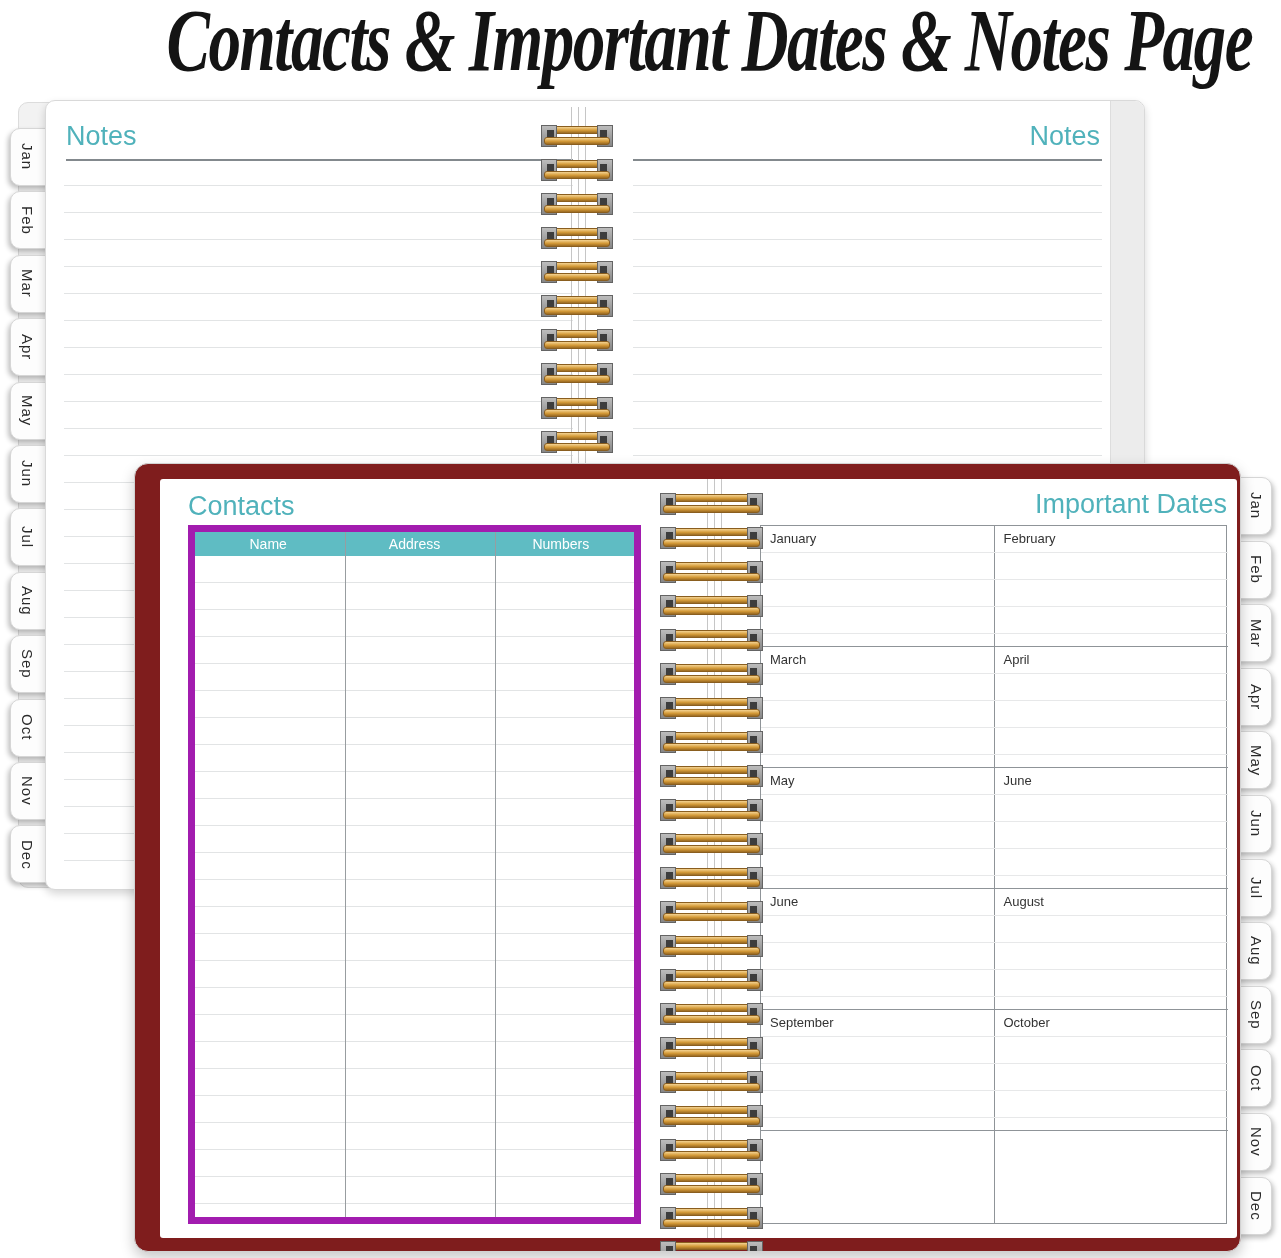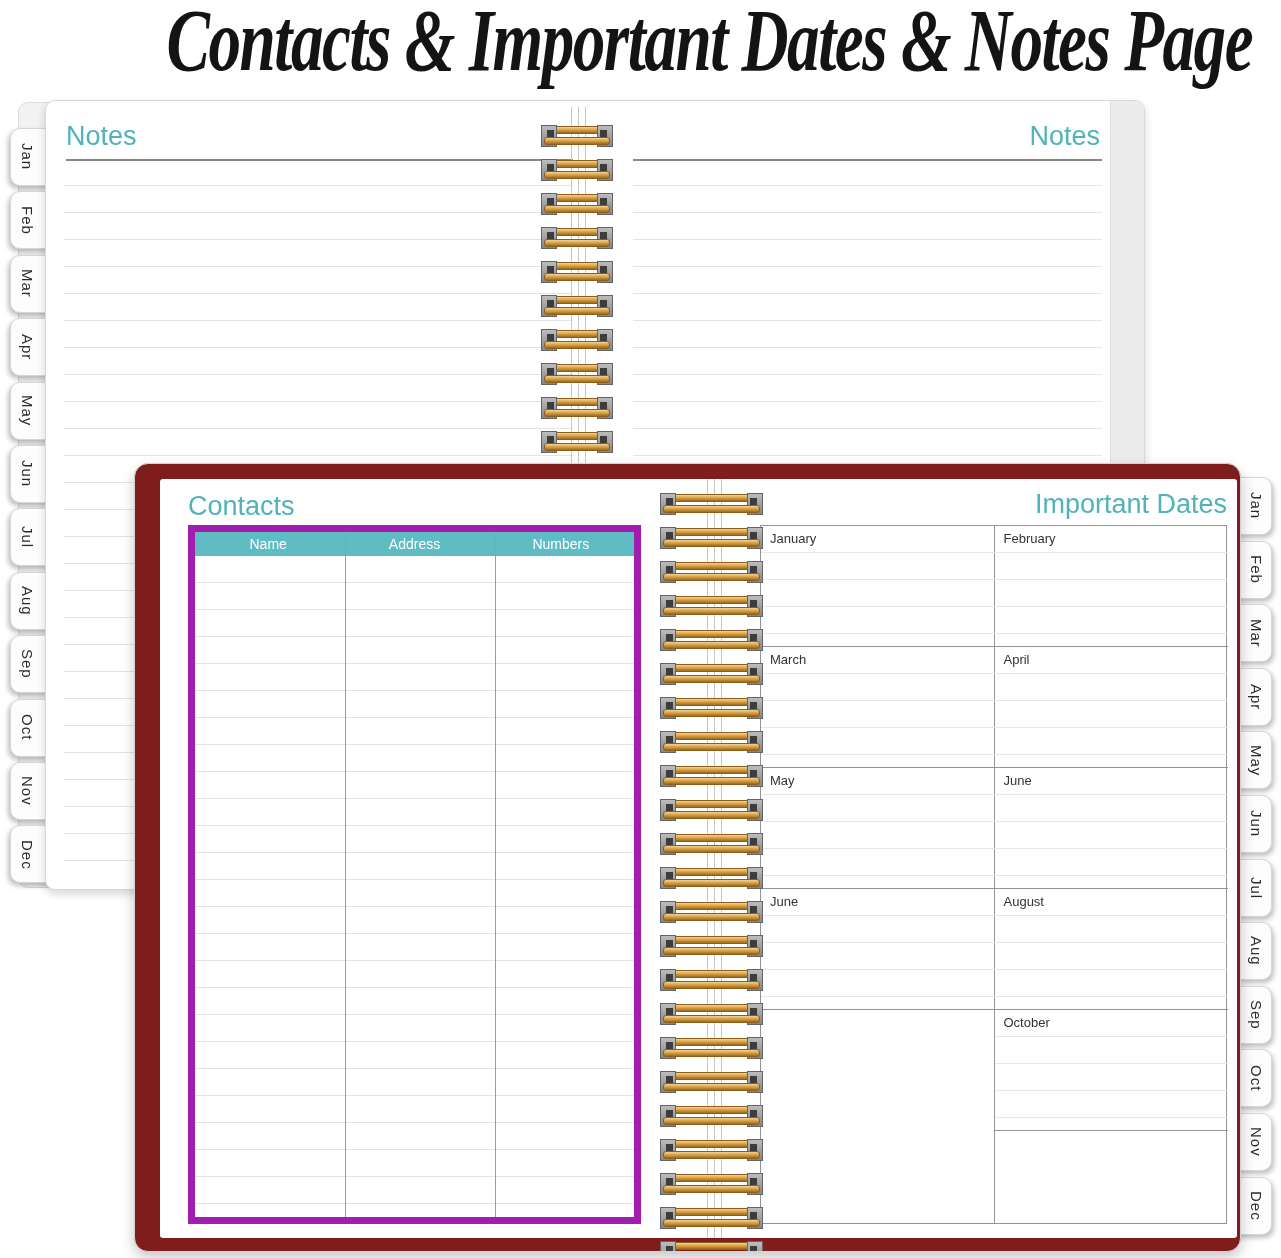--- a/index.html
+++ b/index.html
@@ -257,20 +257,23 @@
       </div>
       <div class="mcell mdiv" style="left: 233.5px; top: 242px; width: 233.5px; height: 121px;">
         <div class="mlabel">June</div>
       </div>
       <div class="mcell mdiv" style="left: 0px; top: 363px; width: 233.5px; height: 121px;">
         <div class="mlabel">June</div>
       </div>
       <div class="mcell mdiv" style="left: 233.5px; top: 363px; width: 233.5px; height: 121px;">
         <div class="mlabel">August</div>
       </div>
+      <div class="mcell mdiv" style="left: 0px; top: 484px; width: 233.5px; height: 121px;">
+        <div class="mlabel">September</div>
+      </div>
       <div class="mcell mdiv" style="left: 233.5px; top: 484px; width: 233.5px; height: 121px;">
         <div class="mlabel">October</div>
       </div>
     </div>
 
   <div class="gap-lines"></div>
   <div class="binding">
       <div class="coil" style="top: 0px;">
         <span class="hole l"></span>
         <span class="hole r"></span>

